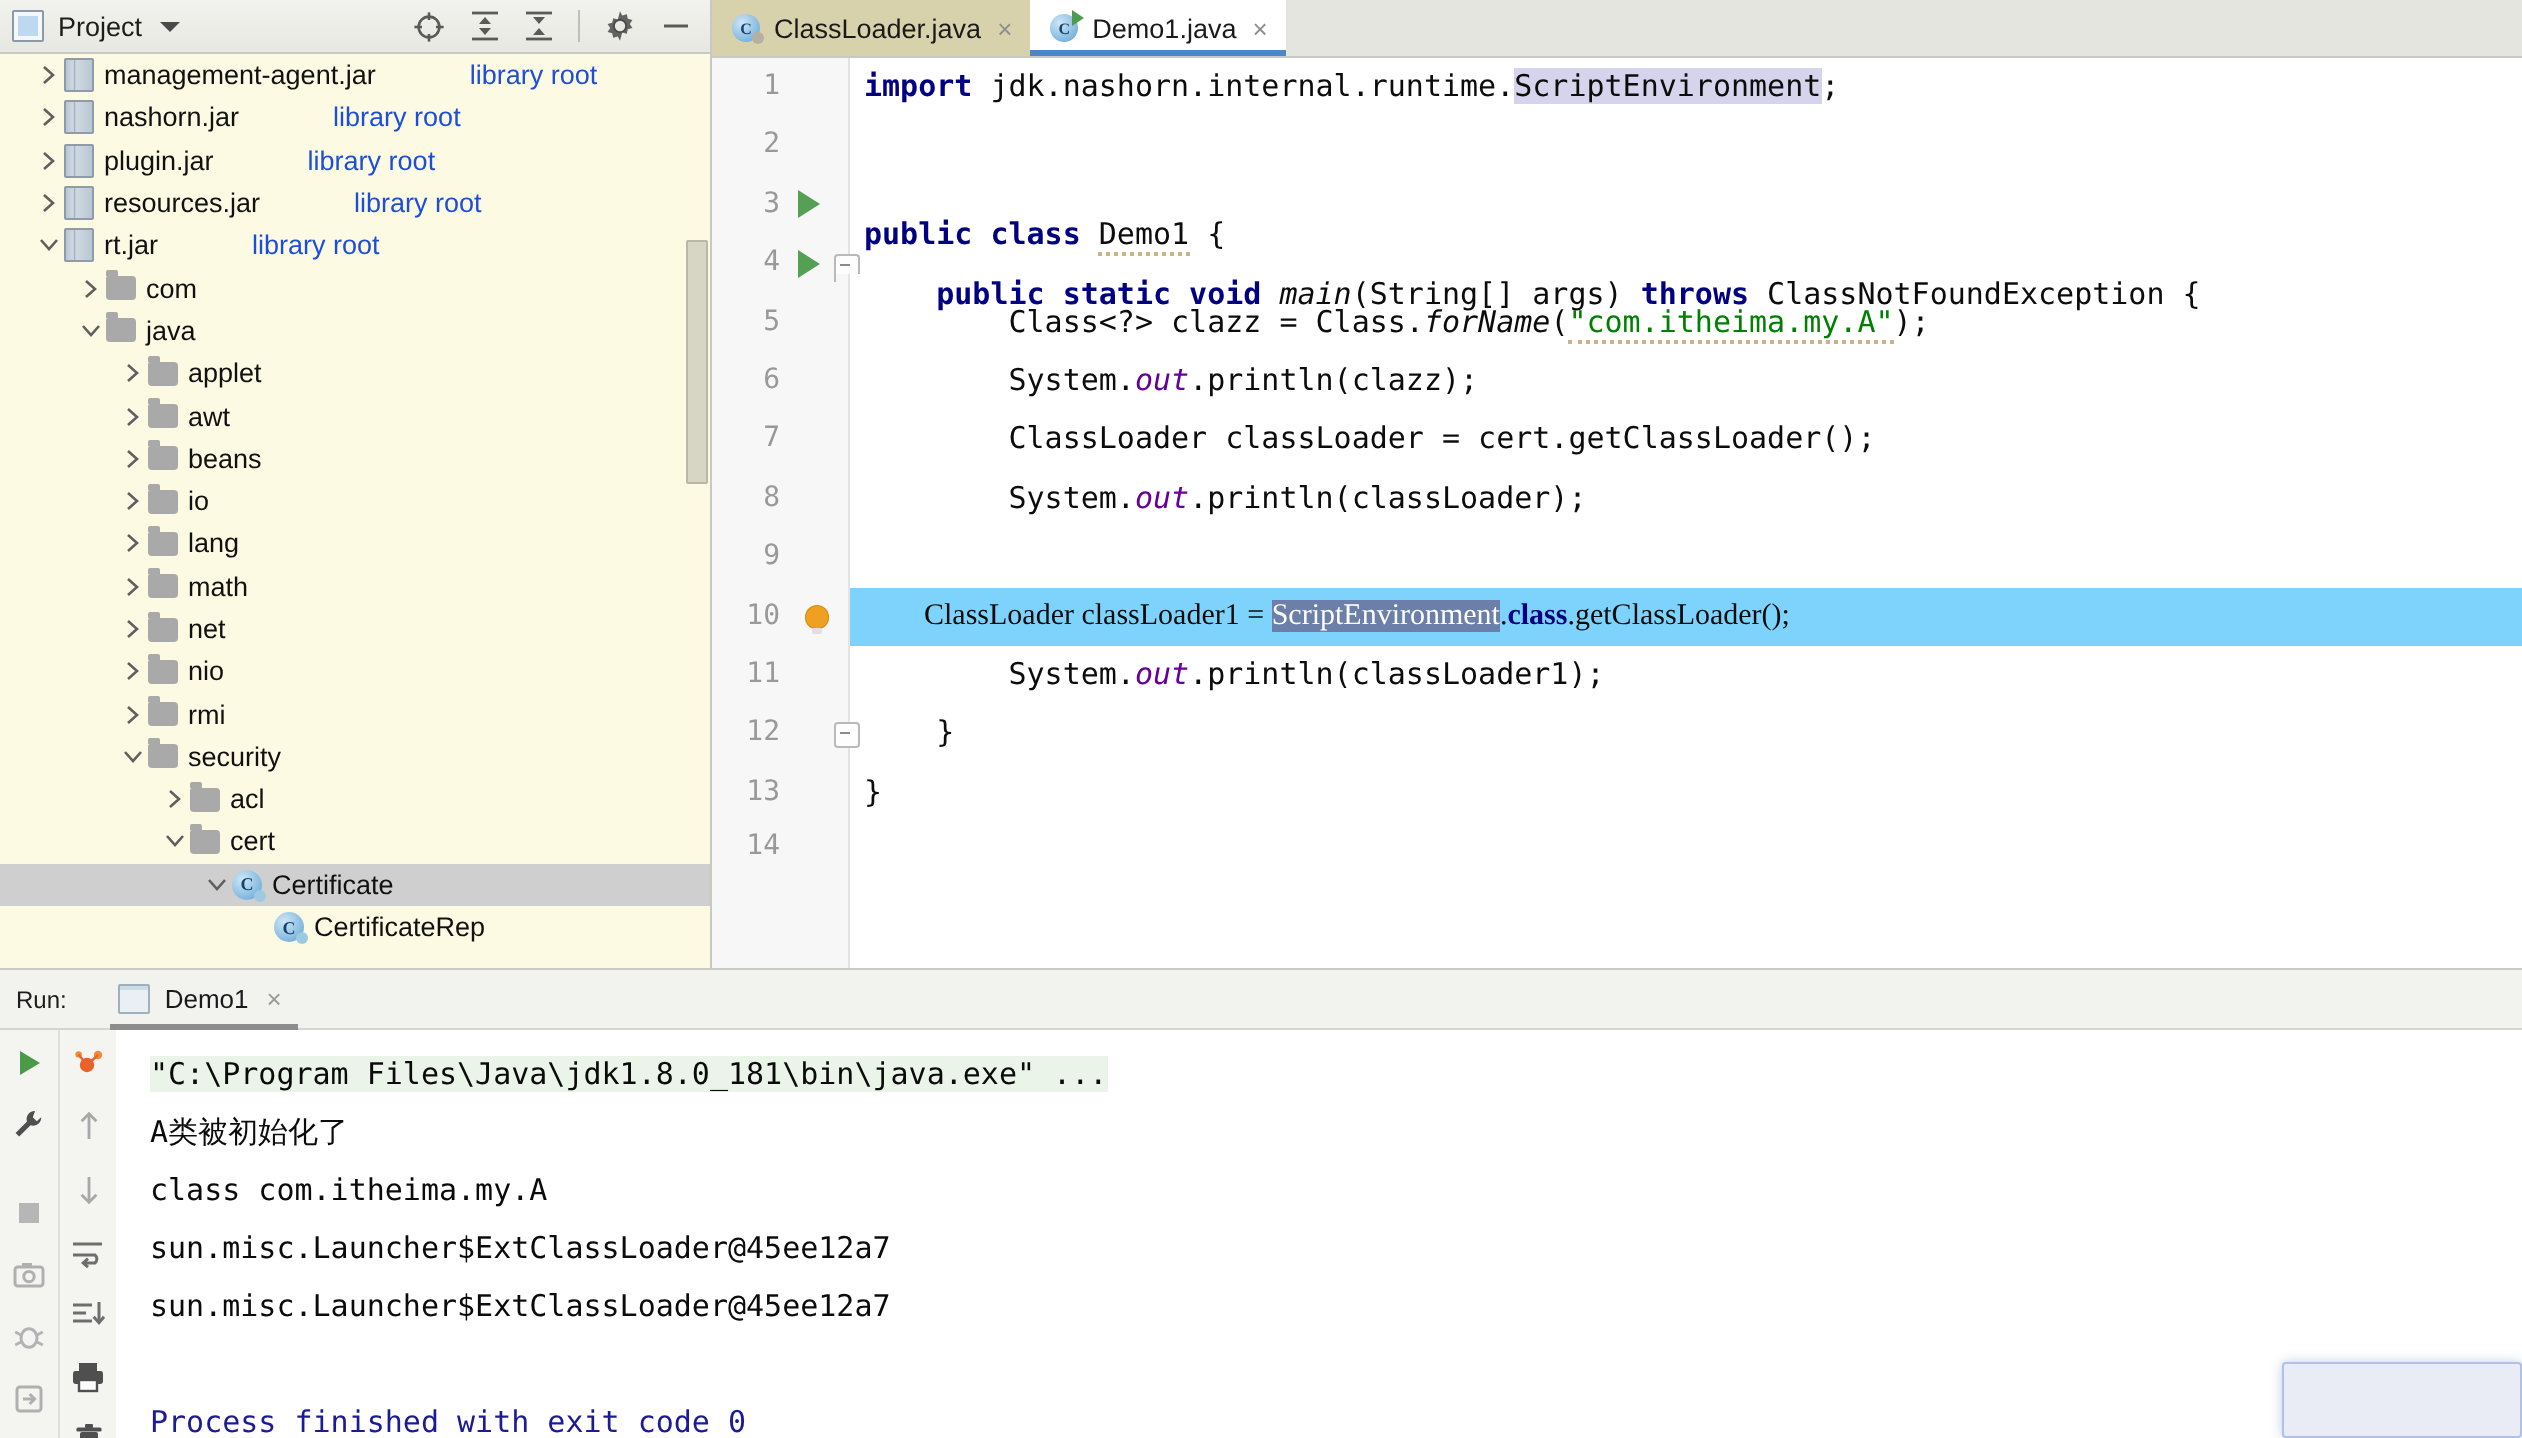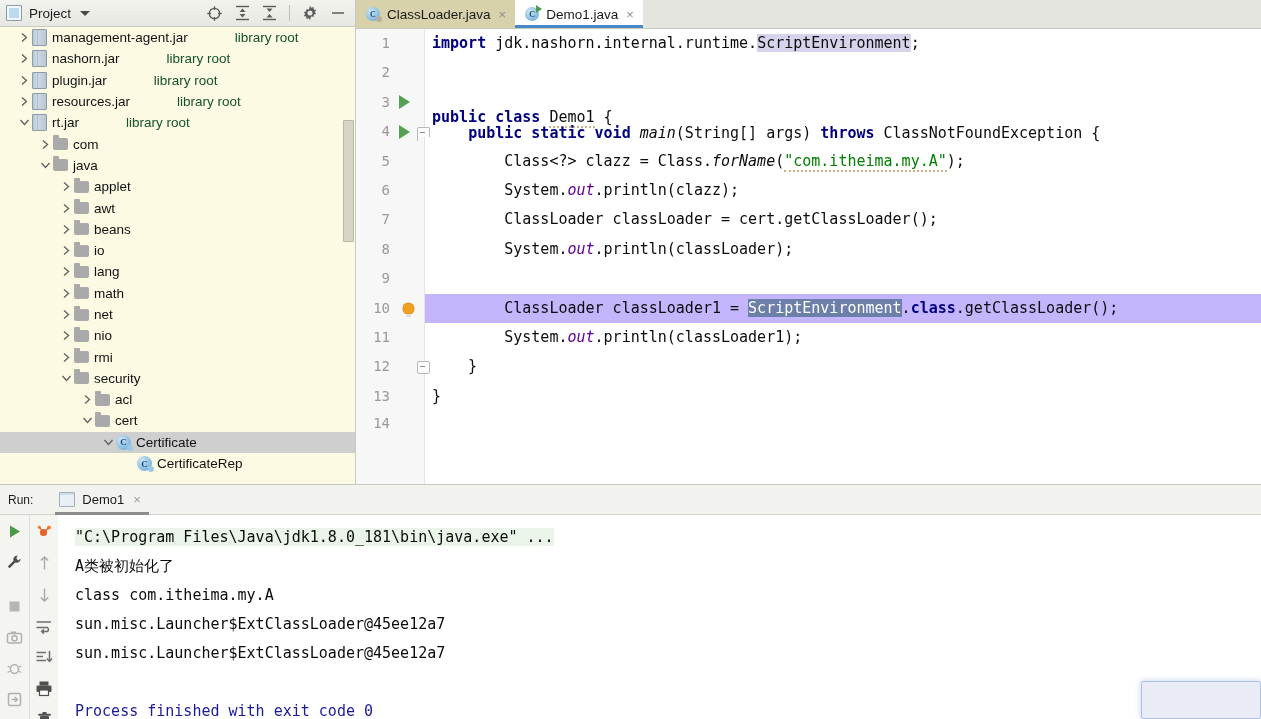--- a/index.html
+++ b/index.html
@@ -34,21 +34,21 @@
      background:linear-gradient(90deg,#b9c6d2 0%,#cfd9e2 28%,#9fb0c0 33%,#cfd9e2 38%,#b9c6d2 100%);
      border:1px solid #8e9ba8;border-radius:1px;}
   .folder-ico{width:15px;height:12px;flex:none;margin-right:5px;position:relative;background:#a9a9a9;border-radius:1px 2px 2px 2px;}
   .folder-ico:before{content:"";position:absolute;left:0;top:-3px;width:6px;height:3px;background:#a9a9a9;border-radius:1px 1px 0 0;}
   .class-ico{width:15px;height:15px;flex:none;margin-right:5px;border-radius:50%;
      background:radial-gradient(circle at 35% 32%,#cfe6f7,#7fb7de 70%,#5d9ec9);
      color:#18466b;font-size:9px;font-weight:bold;display:flex;align-items:center;justify-content:center;
      font-family:"Liberation Serif",serif;position:relative;}
   .class-ico:after{content:"";position:absolute;right:-2px;bottom:-1px;width:6px;height:6px;border-radius:50%;background:#9ec9e3;}
   .nm{color:#111;}
-  .lib{color:#14532d;margin-left:6px;padding-left:41px;}
+  .lib{color:#1d4ed8;margin-left:6px;padding-left:41px;}
   .tree-scroll{position:absolute;right:2px;top:120px;width:9px;height:120px;background:#d7d6c4;border:1px solid #b9b8a6;border-radius:1px;}
   .panel-rightline{position:absolute;left:355px;top:0;width:1px;height:484px;background:#c9c9c3;}
 
   
   .editor-area{position:absolute;left:356px;top:0;right:0;height:484px;background:#ffffff;overflow:hidden;}
   .tabs{height:28px;background:#e5e5e0;display:flex;align-items:stretch;border-bottom:1px solid #c9c9c3;}
   .tab{display:flex;align-items:center;padding:0 9px 0 10px;font-size:13.5px;position:relative;cursor:default;}
   .tab.inactive{background:#d7d2ab;}
   .tab.active{background:#ffffff;}
   .tab.active:after{content:"";position:absolute;left:0;right:0;bottom:0;height:3px;background:#4a87c8;}
@@ -69,21 +69,21 @@
   .runtri{width:0;height:0;border-left:11px solid #55a055;border-top:7px solid transparent;border-bottom:7px solid transparent;}
   .bulb{width:11px;height:11px;border-radius:50% 50% 45% 45%;background:#f0a020;position:relative;box-shadow:0 0 0 0.5px #d18b16;}
   .bulb:after{content:"";position:absolute;left:3px;bottom:-3px;width:5px;height:3px;background:#e0e0e0;border-radius:0 0 1px 1px;}
   .foldm{width:11px;height:11px;border:1px solid #b9b9b9;border-radius:2px;background:#fdfdfd;position:relative;}
   .foldm:after{content:"";position:absolute;left:2px;top:4px;width:5px;height:1px;background:#8b8b8b;}
   .foldm.bot{border-radius:2px 2px 0 0;border-bottom:none;height:9px;}
   .foldm.bot:before{content:"";position:absolute;left:-1px;top:9px;width:1px;height:4px;background:#b9b9b9;}
 
   .code{position:absolute;left:69px;top:0;right:0;height:100%;}
   .cl{position:absolute;left:0;right:0;height:29.4px;line-height:29.4px;white-space:pre;padding-left:7px;box-sizing:border-box;color:#0c0c0c;}
-  .cl.cur{background:#c4b5fd;}
+  .cl.cur{background:#7dd3fc;font-family:Liberation Serif, serif;}
   .kw{color:#000080;font-weight:bold;}
   .str{color:#008000;}
   .fld{color:#660099;font-style:italic;}
   .meth{color:#0c0c0c;font-style:italic;}
   .hl-ident{background:#d6d3ec;}
   .sel-ident{background:#6b7fa8;color:#ffffff;}
   .squiggle{border-bottom:2px dotted #c8b38a;}
 
   
   .run-panel{position:absolute;left:0;top:484px;right:0;bottom:0;background:#ffffff;border-top:1px solid #c9c9c3;}
@@ -426,21 +426,21 @@
           </div>
         <div class="gmark" style="top:323.4px;left:58px;width:18px">
             <span class="foldm"></span>
           </div>
       </div>
 
       <div class="code">
         <div class="cl" style="top:0px"><span class="kw">import</span> jdk.nashorn.internal.runtime.<span class="hl-ident">ScriptEnvironment</span>;</div>
         <div class="cl" style="top:29.4px"> </div>
         <div class="cl" style="top:74px"><span class="kw">public class</span> <span class="squiggle">Demo1</span> {</div>
-        <div class="cl" style="top:90px">    <span class="kw">public static void</span> <span class="meth">main</span>(String[] args) <span class="kw">throws</span> ClassNotFoundException {</div>
+        <div class="cl" style="top:104px">    <span class="kw">public static void</span> <span class="meth">main</span>(String[] args) <span class="kw">throws</span> ClassNotFoundException {</div>
         <div class="cl" style="top:117.6px">        Class&lt;?&gt; clazz = Class.<span class="meth">forName</span>(<span class="str squiggle">"com.itheima.my.A"</span>);</div>
         <div class="cl" style="top:147px">        System.<span class="fld">out</span>.println(clazz);</div>
         <div class="cl" style="top:176.4px">        ClassLoader classLoader = cert.getClassLoader();</div>
         <div class="cl" style="top:205.8px">        System.<span class="fld">out</span>.println(classLoader);</div>
         <div class="cl" style="top:235.2px"> </div>
         <div class="cl cur" style="top:264.6px">        ClassLoader classLoader1 = <span class="sel-ident">ScriptEnvironment</span>.<span class="kw">class</span>.getClassLoader();</div>
         <div class="cl" style="top:294px">        System.<span class="fld">out</span>.println(classLoader1);</div>
         <div class="cl" style="top:323.4px">    }</div>
         <div class="cl" style="top:352.8px">}</div>
         <div class="cl" style="top:382.2px"> </div>

